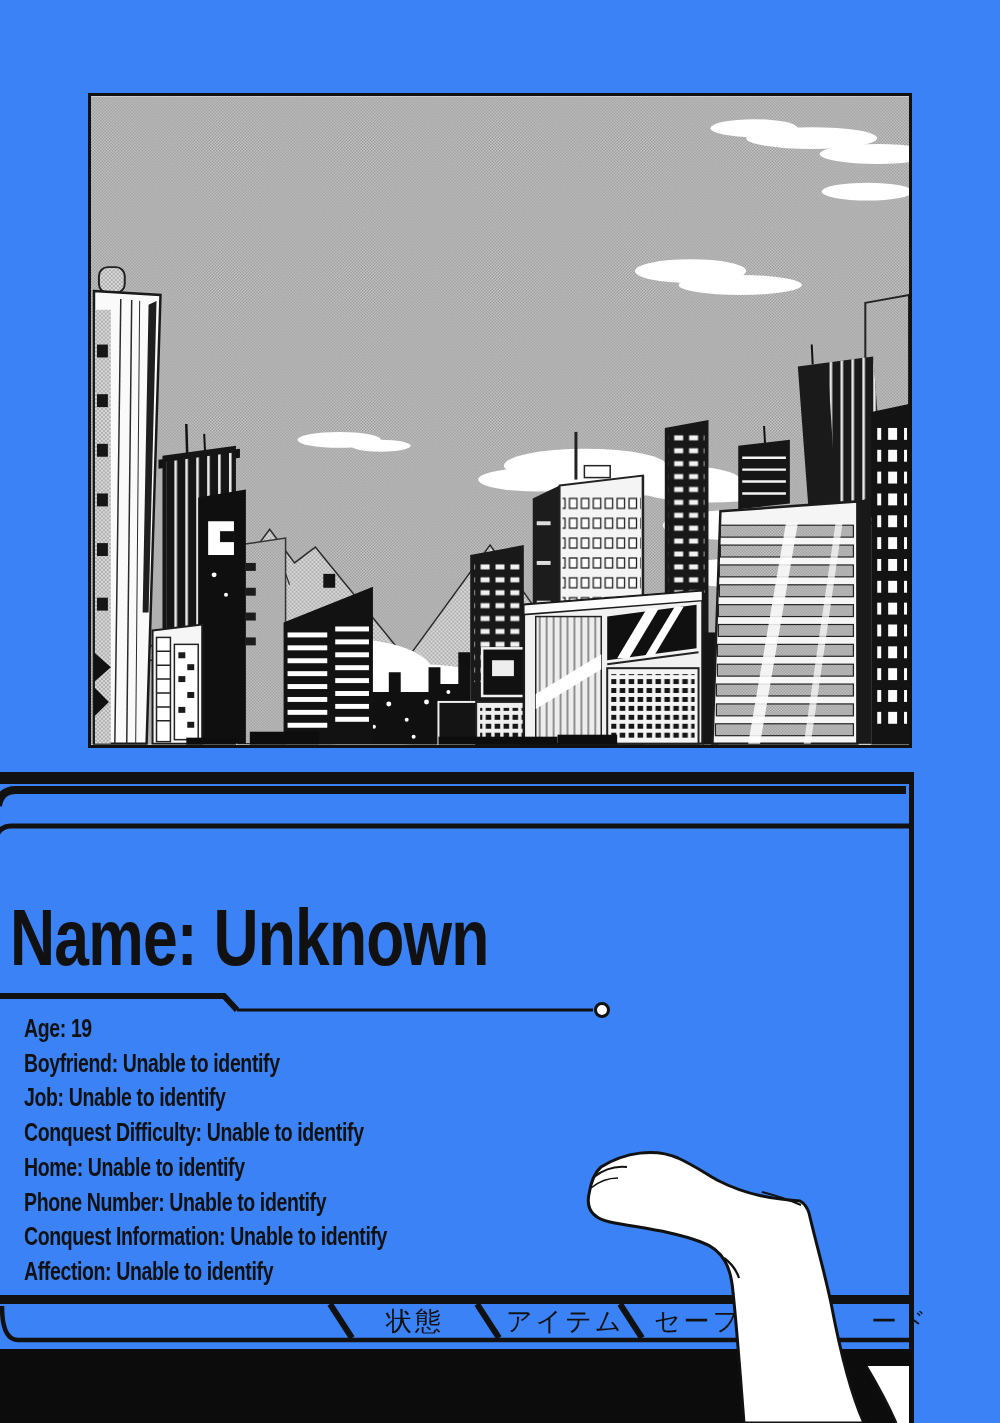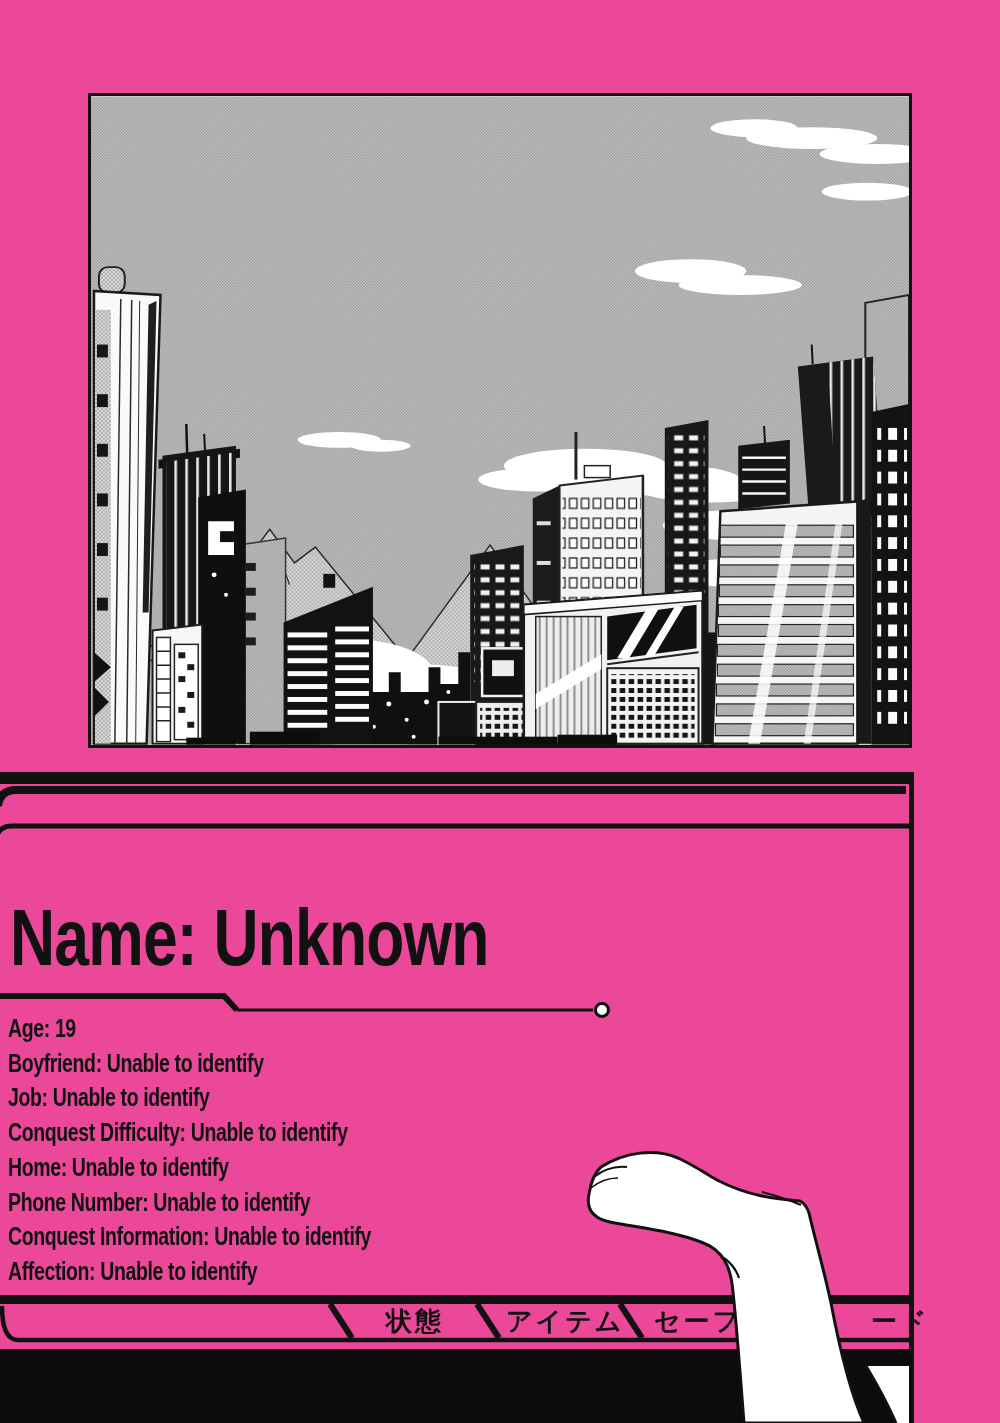--- a/index.html
+++ b/index.html
@@ -1,34 +1,34 @@
 <!DOCTYPE html>
 <html><head>
 <meta charset="utf-8">
 <style>
   html,body{margin:0;padding:0;background:#ffffff;}
-  #page{position:relative;width:1000px;height:1423px;background:#ec4899;overflow:hidden;
+  #page{position:relative;width:1000px;height:1423px;background:#3b82f6;overflow:hidden;
         font-family:"Liberation Sans",sans-serif;color:#111;}
   .abs{position:absolute;}
   
   #panel{left:88px;top:93px;width:824px;height:655px;border:3px solid #111;box-sizing:border-box;background:#fff;}
   #panel svg{display:block;width:100%;height:100%;}
   
   #frame,#hand{left:0;top:0;width:1000px;height:1423px;pointer-events:none;}
   #frame{z-index:2;}
   #hand{z-index:5;}
   
   #name{left:10px;top:898px;font-size:80px;line-height:80px;font-weight:bold;
         letter-spacing:-1px;transform:scaleX(.78);transform-origin:left top;white-space:nowrap;z-index:3;}
   
-  #stats{left:8px;top:1011px;z-index:3;}
+  #stats{left:24px;top:1011px;z-index:3;}
   .stat{font-family:"Liberation Sans",sans-serif;font-weight:bold;font-size:26px;line-height:34.7px;
         letter-spacing:-.5px;transform:scaleX(.75);transform-origin:left top;white-space:nowrap;}
   
-  .tab{position:absolute;top:1306px;height:30px;font-size:26px;line-height:30px;font-weight:bold;
+  .tab{position:absolute;top:1306px;height:30px;font-size:26px;line-height:30px;font-weight:normal;
        text-align:center;letter-spacing:3px;z-index:3;white-space:nowrap;}
   #tab-status{left:378px;width:74px;}
   #tab-items{left:506px;width:118px;}
   #tab-save{left:652px;width:92px;text-align:center;}
   #tab-load{left:842px;width:58px;margin-left:29px;}
 </style>
 </head>
 <body>
 
 <div id="page">

